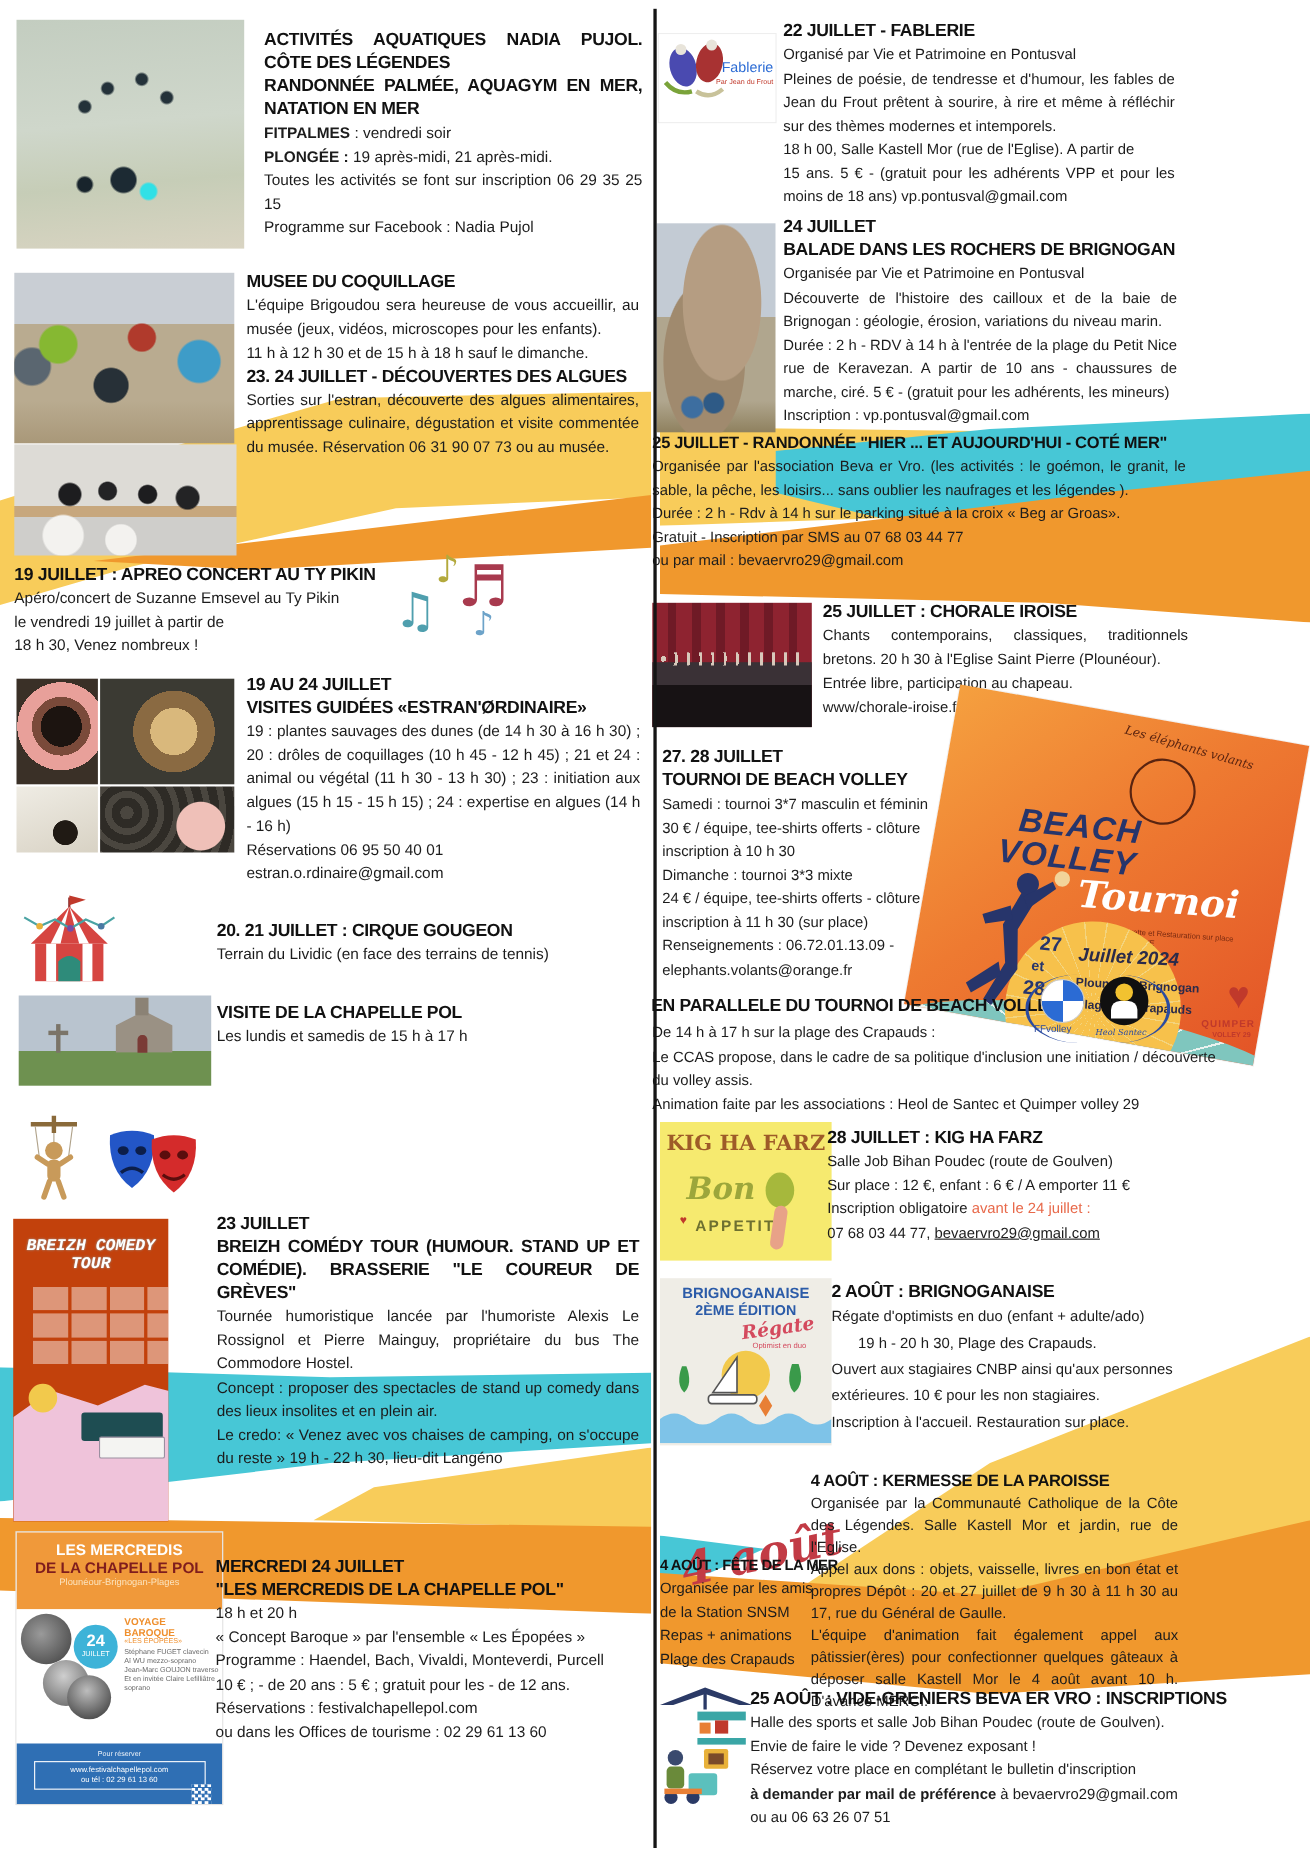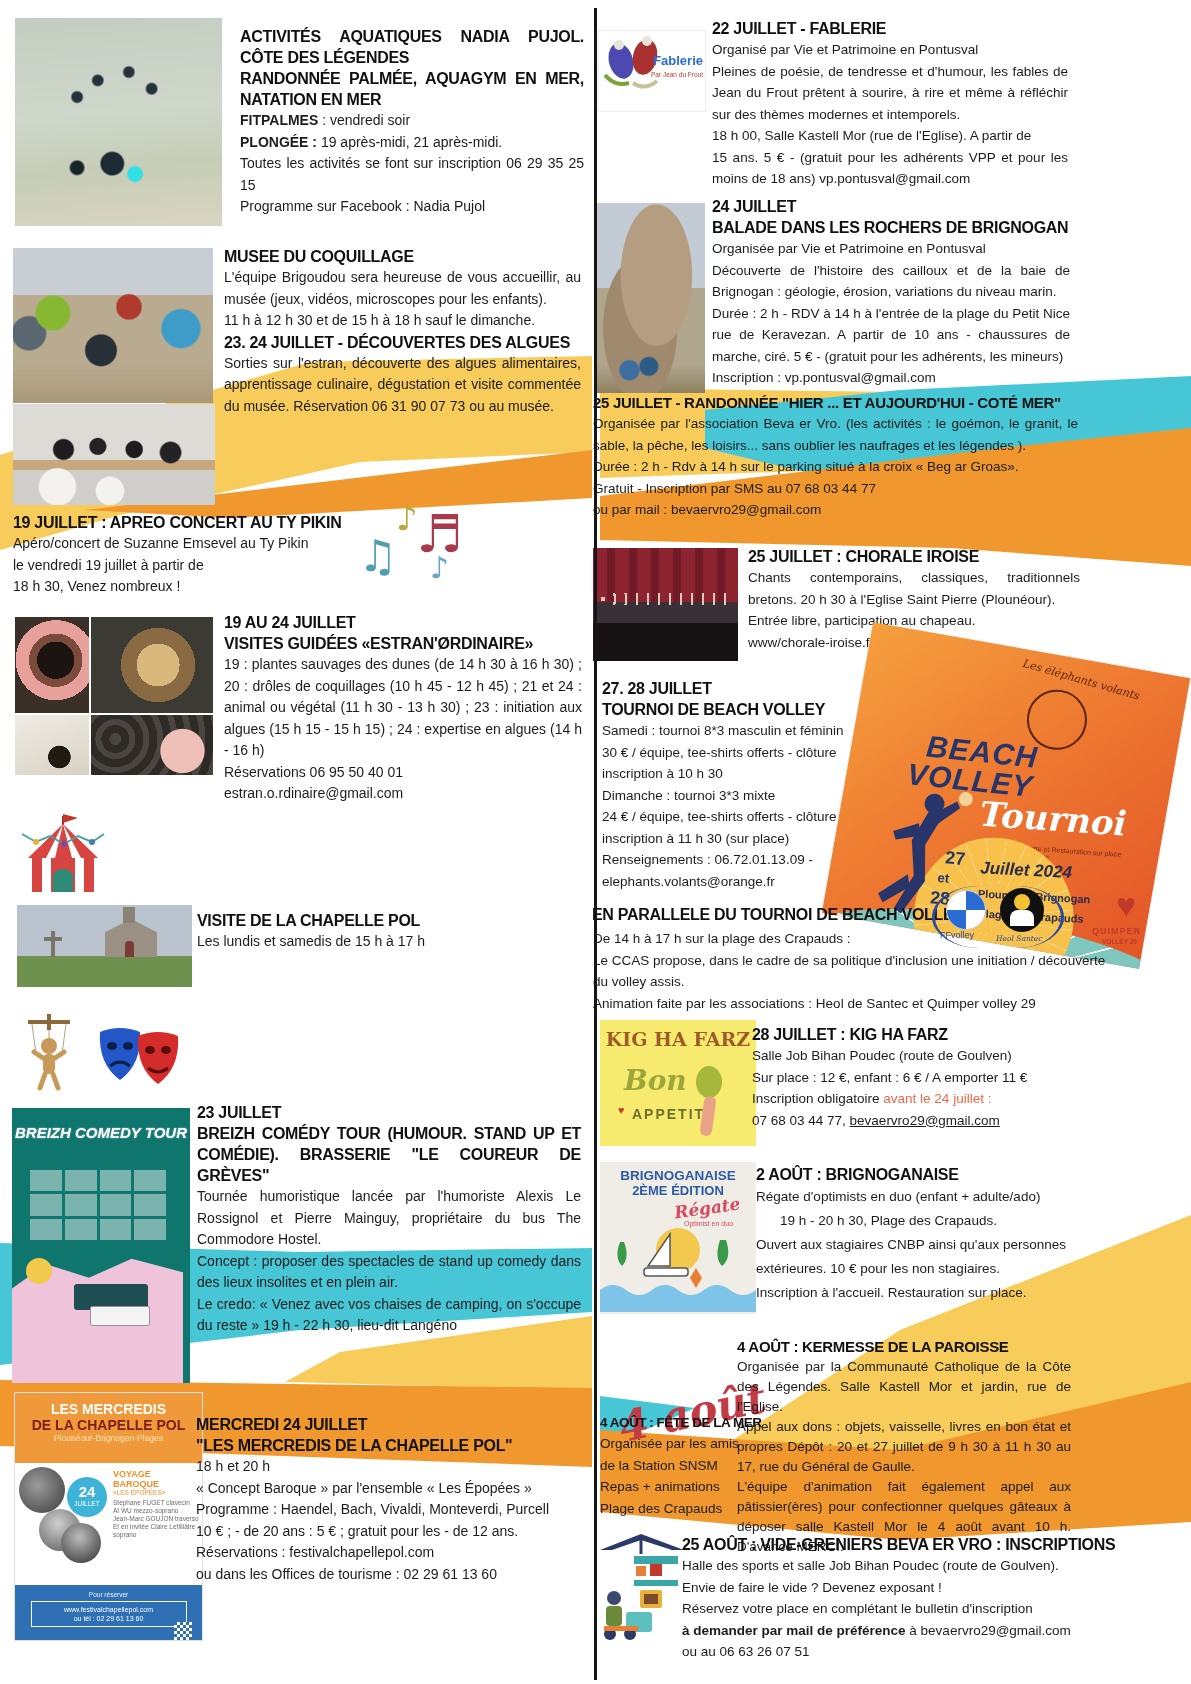--- a/index.html
+++ b/index.html
@@ -143,20 +143,24 @@
       <rect x="12" y="46" width="62" height="34" fill="#d64541"></rect>
       <rect x="22" y="46" width="9" height="34" fill="#fff"></rect>
       <rect x="55" y="46" width="9" height="34" fill="#fff"></rect>
       <path d="M33,80 L33,62 Q43,52 53,62 L53,80 Z" fill="#2e8b7a"></path>
       <polyline points="2,22 16,30 30,24 44,32 58,24 72,30 84,22" fill="none" stroke="#4aa3a3" stroke-width="2"></polyline>
       <circle cx="16" cy="30" r="3" fill="#e8b13a"></circle>
         <circle cx="44" cy="32" r="3" fill="#7a4aa3"></circle>
         <circle cx="72" cy="30" r="3" fill="#4a7aa3"></circle>
     </svg>
   </div>
+  <div class="abs z2" style="left:197px;top:836px;width:370px;">
+    <div class="h">20. 21 JUILLET : CIRQUE GOUGEON</div>
+    <div class="tx">Terrain du Lividic (en face des terrains de tennis)</div>
+  </div>
 
   <div class="ph" style="left:17px;top:905px;width:175px;height:82px;background:linear-gradient(#b9c4cf 0 62%,#6e9150 62%);">
     <div style="position:absolute;left:88px;top:14px;width:52px;height:38px;background:#9a9184;clip-path:polygon(0 35%,50% 0,100% 35%,100% 100%,0 100%);"></div>
     <div style="position:absolute;left:106px;top:2px;width:12px;height:16px;background:#8b8275;"></div>
     <div style="position:absolute;left:34px;top:26px;width:4px;height:26px;background:#7b7468;"></div>
     <div style="position:absolute;left:27px;top:32px;width:18px;height:4px;background:#7b7468;"></div>
     <div style="position:absolute;left:108px;top:36px;width:9px;height:16px;background:#7a3b36;border-radius:4px 4px 0 0;"></div>
   </div>
   <div class="abs z2" style="left:197px;top:910px;width:370px;">
     <div class="h">VISITE DE LA CHAPELLE POL</div>
@@ -184,21 +188,21 @@
       <ellipse cx="16" cy="22" rx="5" ry="4" fill="#0c1e4a"></ellipse>
         <ellipse cx="32" cy="22" rx="5" ry="4" fill="#0c1e4a"></ellipse>
       <path d="M14,42 Q24,34 34,42" fill="none" stroke="#0c1e4a" stroke-width="3"></path>
       <path d="M42,12 Q62,4 82,12 Q84,44 62,60 Q40,44 42,12Z" fill="#d42b2b"></path>
       <ellipse cx="54" cy="26" rx="5" ry="4" fill="#5a0d0d"></ellipse>
         <ellipse cx="70" cy="26" rx="5" ry="4" fill="#5a0d0d"></ellipse>
       <path d="M52,44 Q62,52 72,44" fill="none" stroke="#5a0d0d" stroke-width="3"></path>
     </svg>
   </div>
 
-  <div class="poster" style="left:12px;top:1108px;width:178px;height:275px;background:#0f766e;">
+  <div class="poster" style="left:12px;top:1108px;width:141px;height:275px;background:#c2410c;font-family:Liberation Mono, monospace;">
     <div class="center" style="padding-top:16px;color:#fff;font-weight:800;font-style:italic;font-size:15px;line-height:17px;text-shadow:0 0 2px #8fb8c8;">BREIZH COMEDY TOUR</div>
     <div style="position:absolute;left:18px;top:62px;width:136px;height:70px;display:grid;grid-template-columns:repeat(4,1fr);grid-template-rows:repeat(3,1fr);gap:3px;">
       <div style="background:rgba(255,255,255,.45);"></div>
         <div style="background:rgba(255,255,255,.45);"></div>
         <div style="background:rgba(255,255,255,.45);"></div>
         <div style="background:rgba(255,255,255,.45);"></div>
       <div style="background:rgba(255,255,255,.45);"></div>
         <div style="background:rgba(255,255,255,.45);"></div>
         <div style="background:rgba(255,255,255,.45);"></div>
         <div style="background:rgba(255,255,255,.45);"></div>
@@ -267,21 +271,21 @@
 
   <div class="ph" style="left:598px;top:30px;width:106px;height:80px;background:#fff;border:1px solid #eee;">
     <svg width="104" height="78" viewBox="0 0 104 78">
       <ellipse cx="22" cy="30" rx="12" ry="18" fill="#4a4ab0" transform="rotate(-15 22 30)"></ellipse>
       <ellipse cx="46" cy="26" rx="12" ry="18" fill="#a83232" transform="rotate(12 46 26)"></ellipse>
       <circle cx="20" cy="14" r="5" fill="#e8e4da"></circle>
         <circle cx="48" cy="10" r="5" fill="#e8e4da"></circle>
       <path d="M6,44 Q16,56 30,52" stroke="#7aa33a" stroke-width="4" fill="none"></path>
       <path d="M34,52 Q46,60 58,50" stroke="#c8c29a" stroke-width="4" fill="none"></path>
     </svg>
-    <div style="position:absolute;right:2px;top:22px;color:#2b6bd4;font-weight:700;font-size:13px;">Fablerie</div>
+    <div style="position:absolute;right:2px;top:22px;color:#2b6bd4;font-weight:400;font-size:13px;">Fablerie</div>
     <div style="position:absolute;right:2px;top:40px;color:#c0392b;font-size:6.5px;">Par Jean du Frout</div>
   </div>
 
   <div class="abs z2" style="left:712px;top:18px;width:356px;">
     <div class="h">22 JUILLET - FABLERIE</div>
     <div class="tx13">Organisé par Vie et Patrimoine en Pontusval</div>
     <div class="tx13 just">Pleines de poésie, de tendresse et d'humour, les fables de Jean du Frout prêtent à sourire, à rire et même à réfléchir sur des thèmes modernes et intemporels.</div>
     <div class="tx13">18 h 00, Salle Kastell Mor (rue de l'Eglise). A partir de</div>
     <div class="tx13 just">15 ans. 5 € - (gratuit pour les adhérents VPP et pour les moins de 18 ans) vp.pontusval@gmail.com</div>
   </div>
@@ -343,21 +347,21 @@
       <path d="M72,30 L96,12 L100,18 L78,40 Z" fill="#27356b"></path>
       <path d="M62,40 L38,52 L42,60 L66,52 Z" fill="#27356b"></path>
       <path d="M60,92 L34,116 L40,124 L64,104 Z" fill="#27356b"></path>
       <circle cx="104" cy="8" r="7" fill="#f2d49a"></circle>
     </svg>
   </div>
 
   <div class="abs z2" style="left:602px;top:678px;width:248px;">
     <div class="h">27. 28 JUILLET</div>
     <div class="h">TOURNOI DE BEACH VOLLEY</div>
-    <div class="tx13">Samedi : tournoi 8*3 masculin et féminin</div>
+    <div class="tx13">Samedi : tournoi 3*7 masculin et féminin</div>
     <div class="tx13">30 € / équipe, tee-shirts offerts - clôture</div>
     <div class="tx13">inscription à 10 h 30</div>
     <div class="tx13">Dimanche : tournoi 3*3 mixte</div>
     <div class="tx13">24 € / équipe, tee-shirts offerts - clôture</div>
     <div class="tx13">inscription à 11 h 30 (sur place)</div>
     <div class="tx13">Renseignements : 06.72.01.13.09 -</div>
     <div class="tx13">elephants.volants@orange.fr</div>
   </div>
 
   <div class="abs z2" style="left:592px;top:904px;width:365px;">

